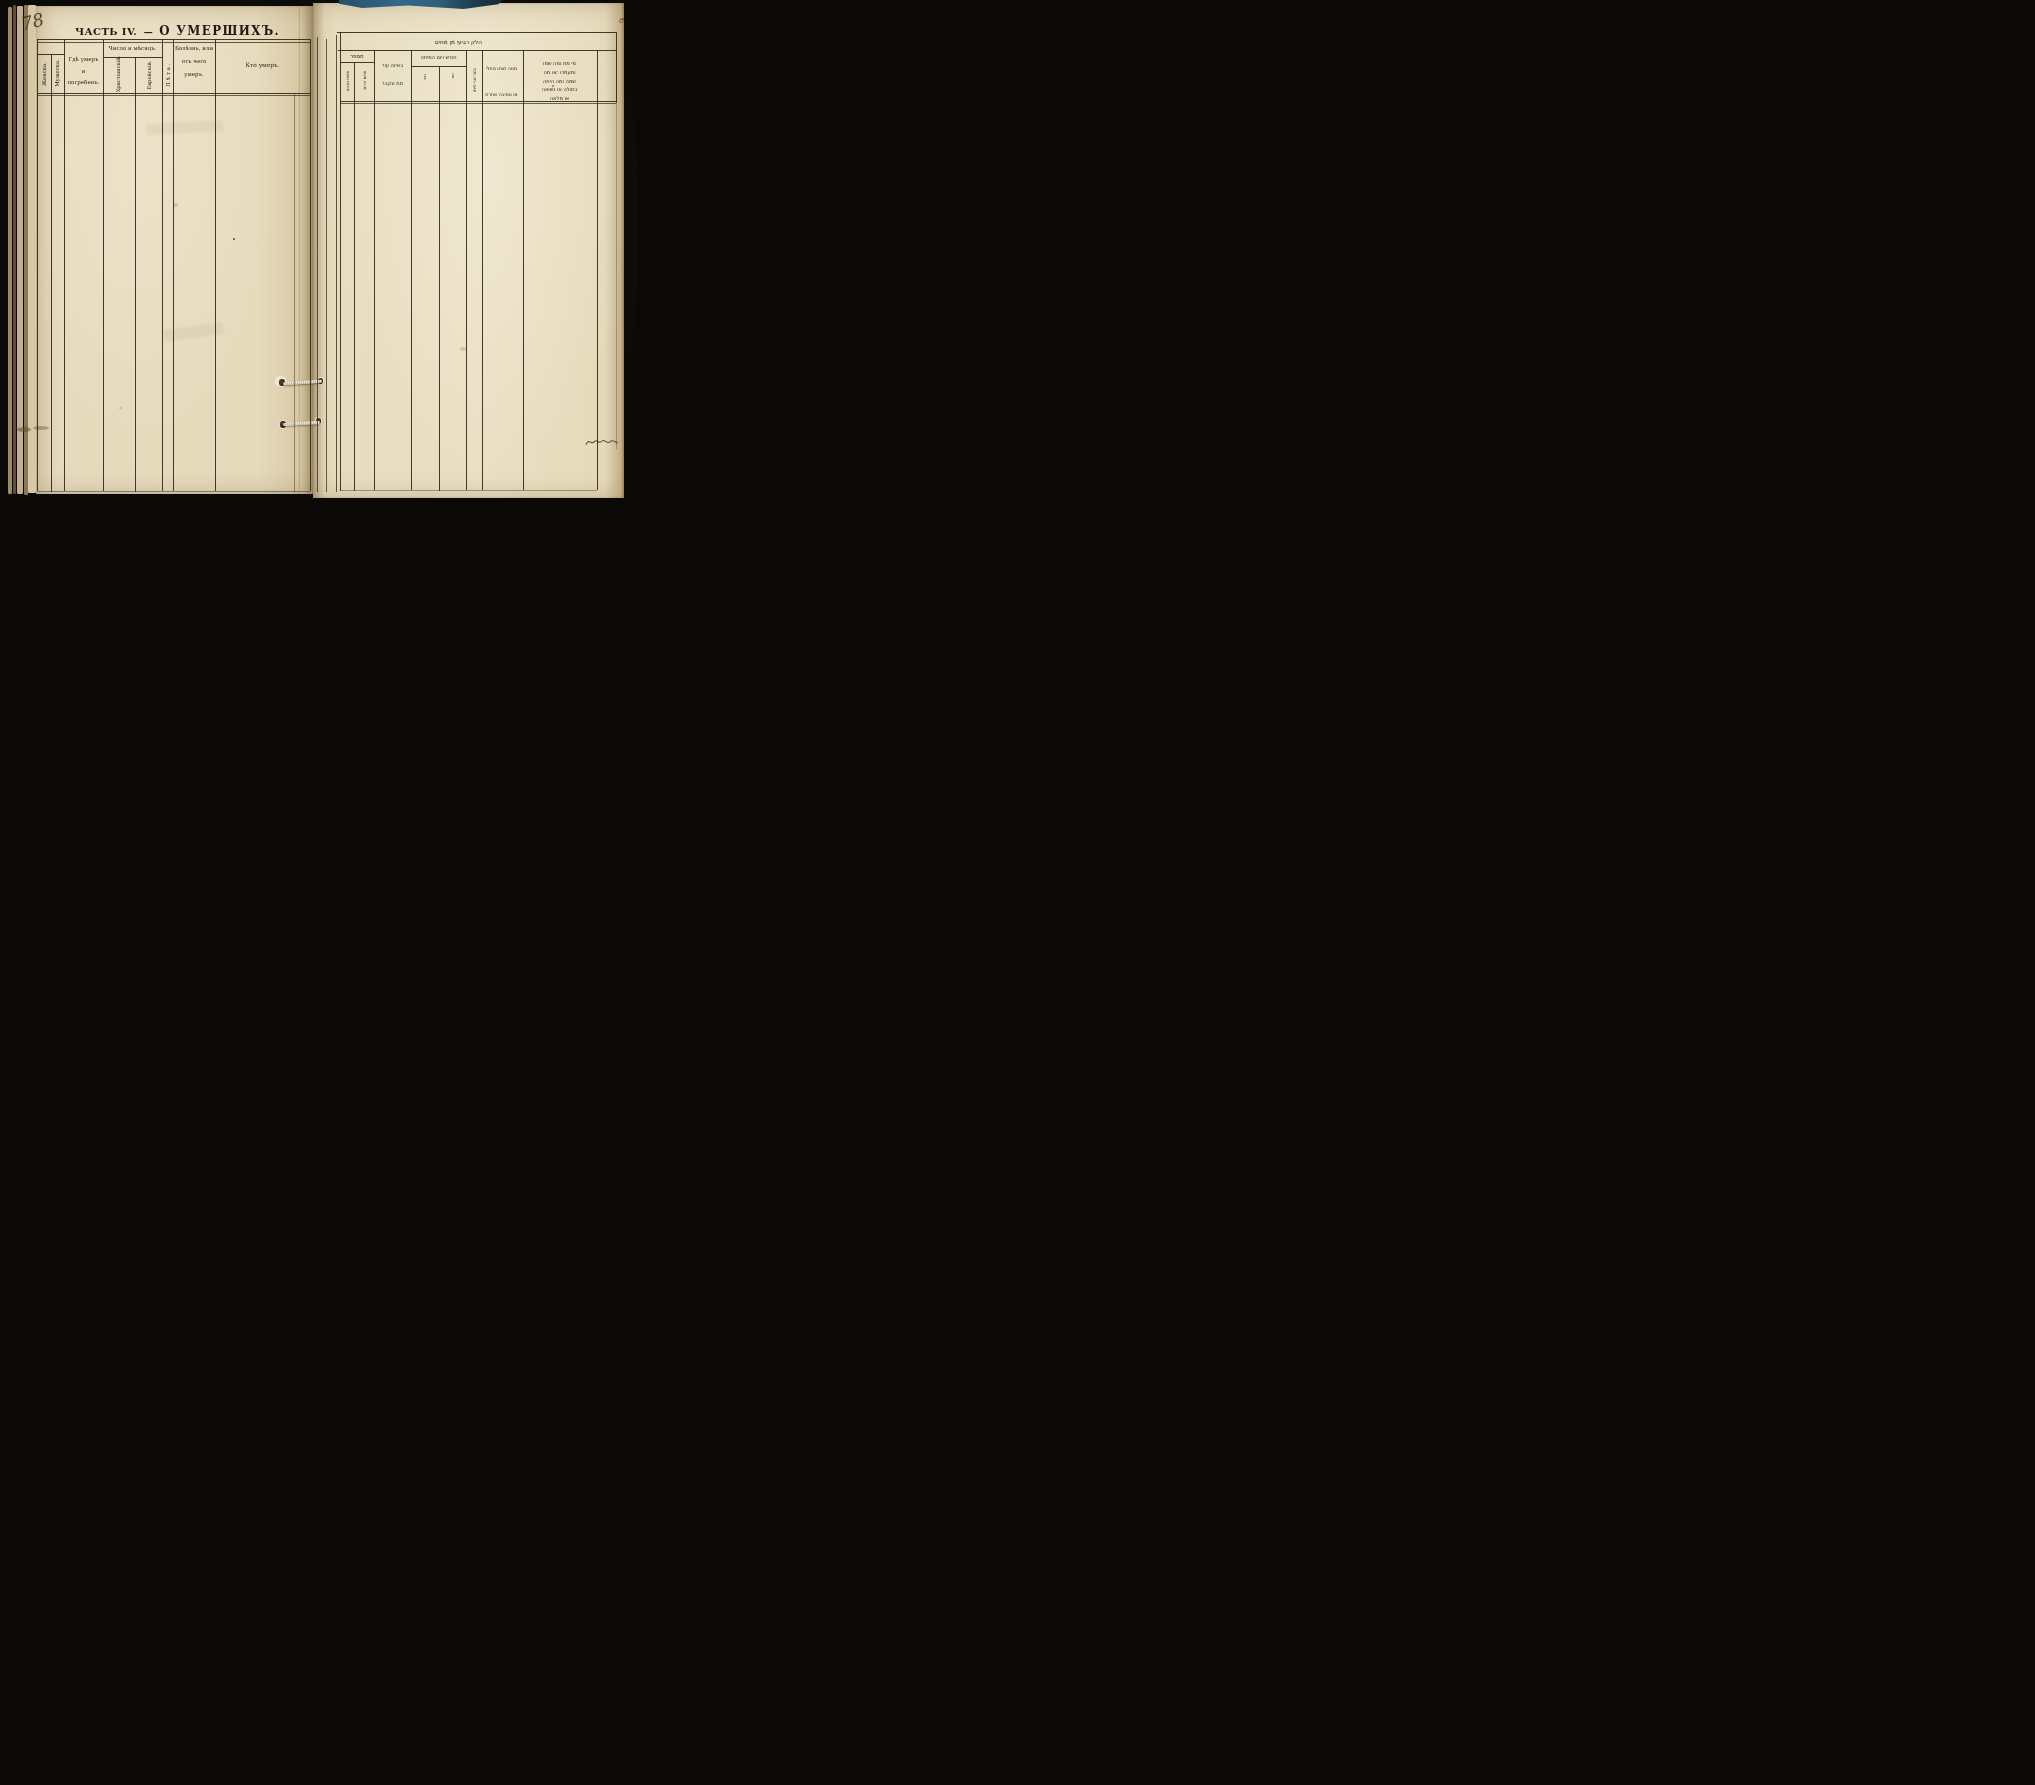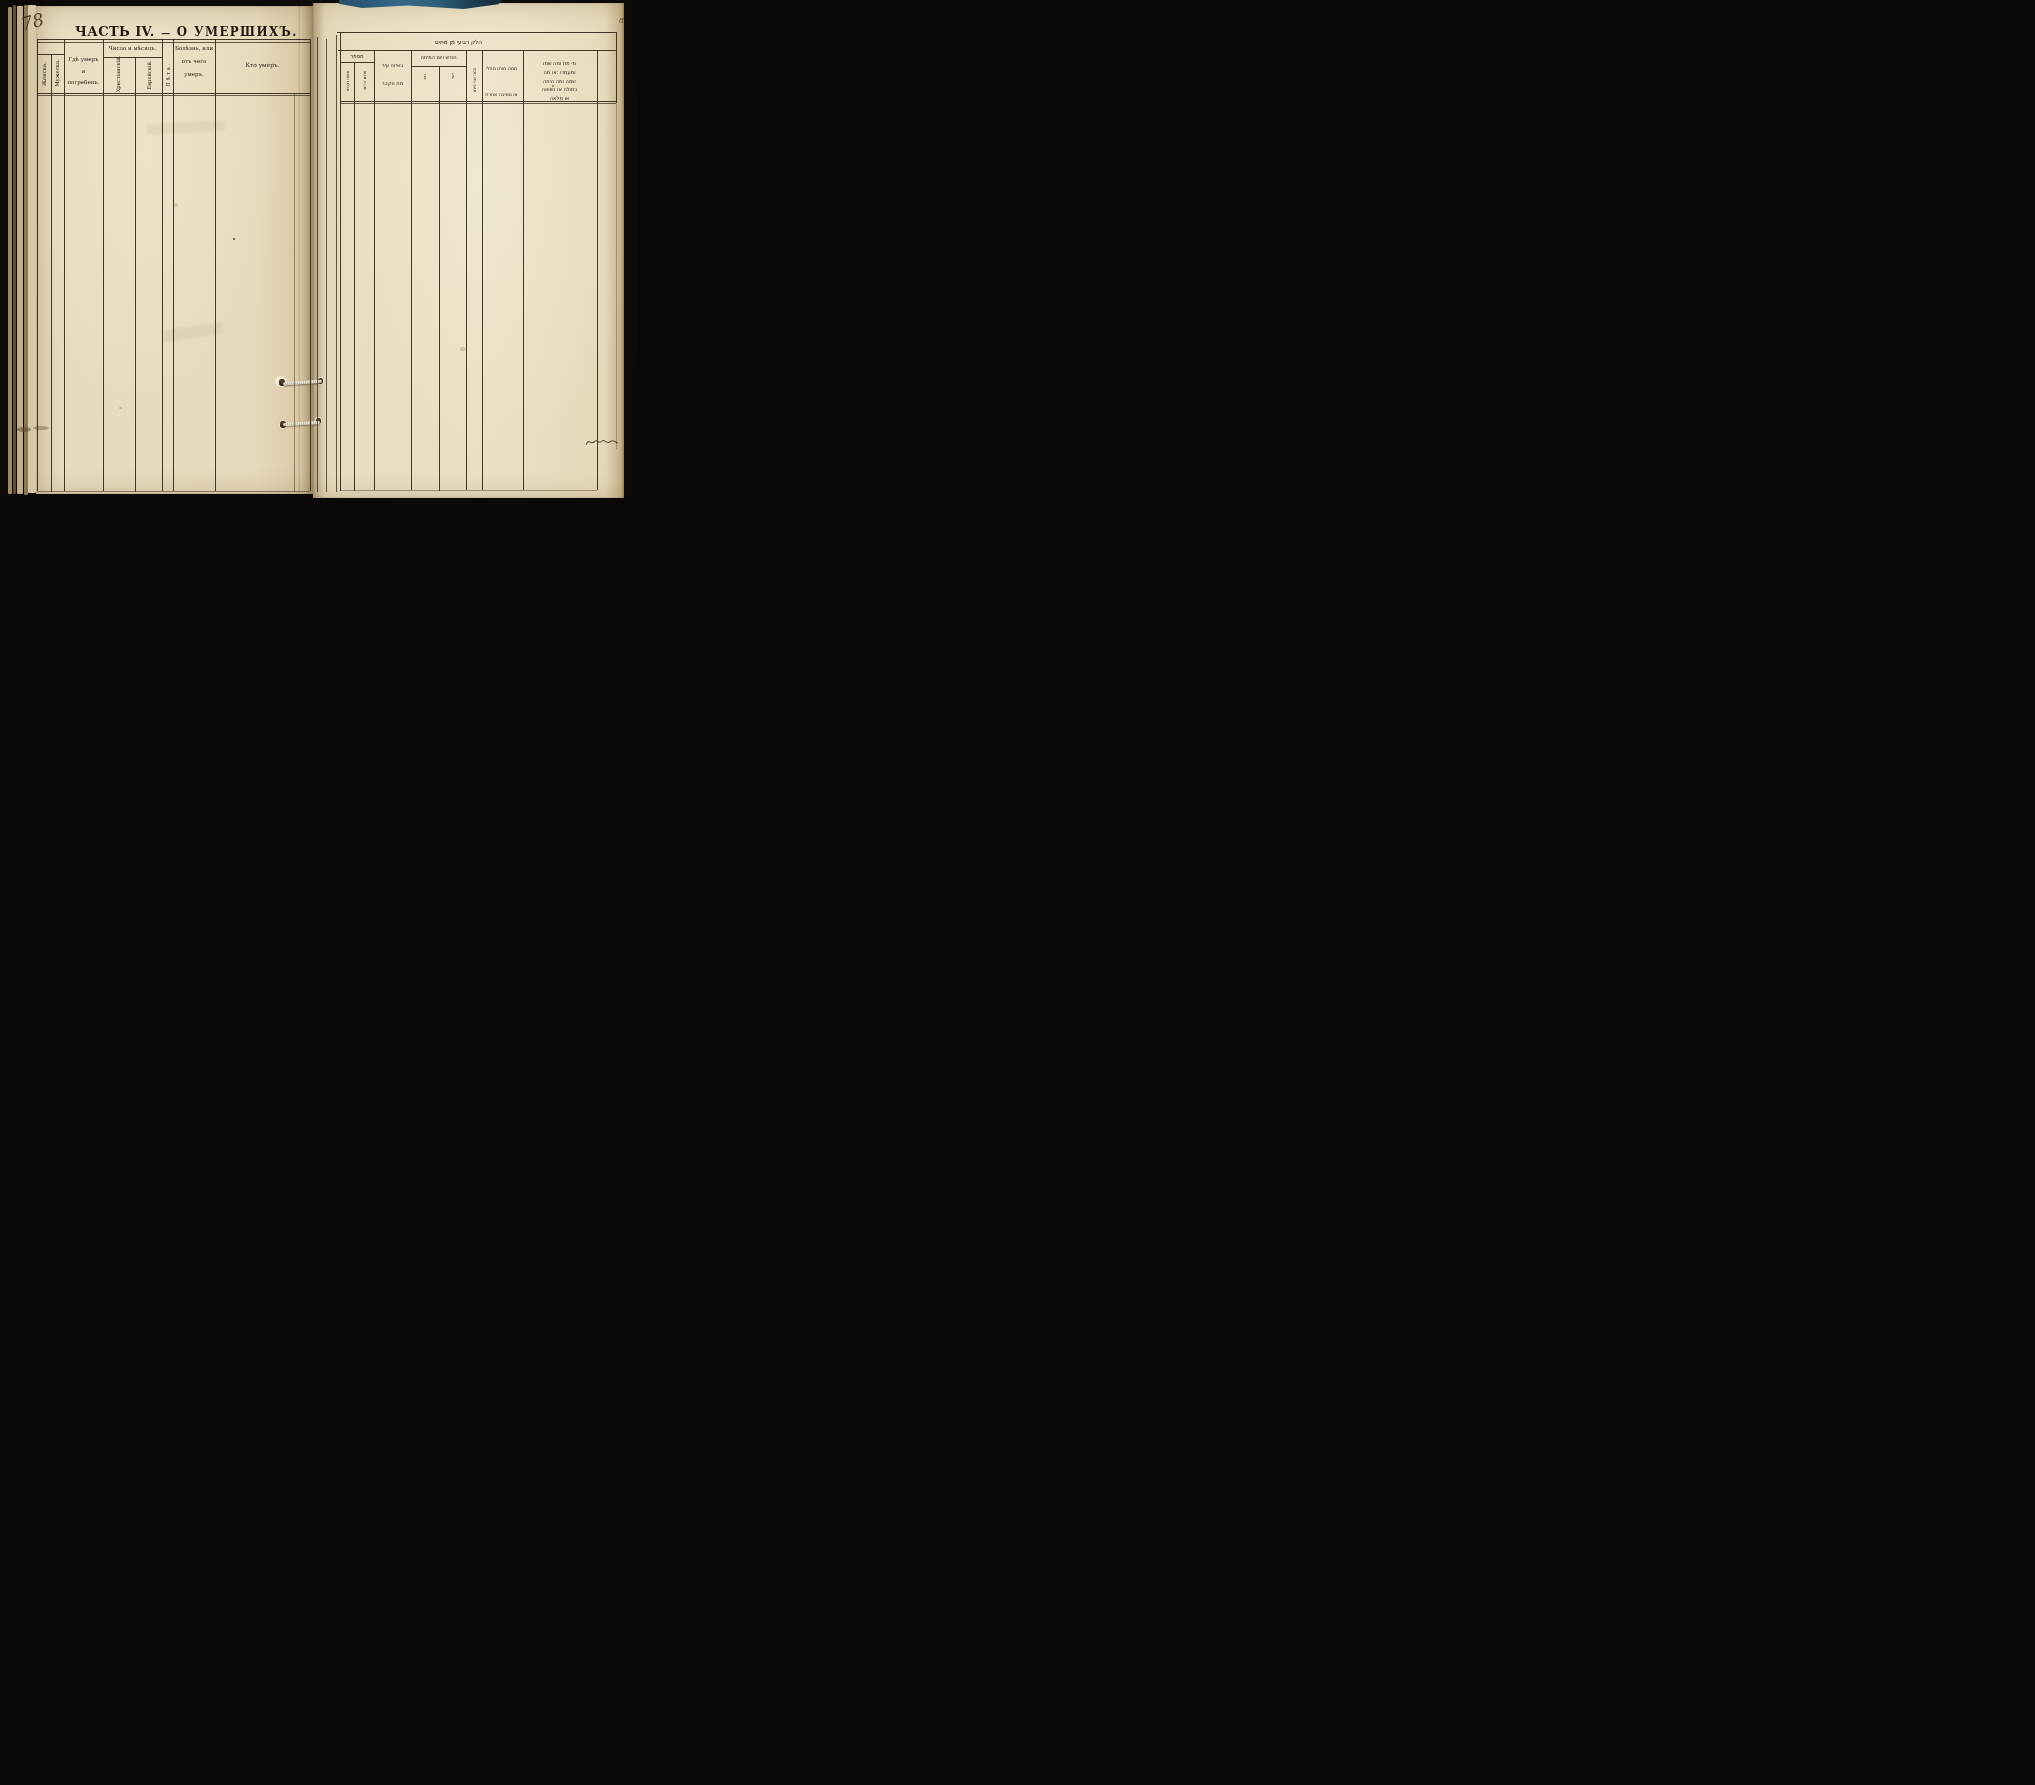--- a/index.html
+++ b/index.html
@@ -22,21 +22,21 @@
   .edge-strip{position:absolute;border-radius:1.2px;}
   
   .rule{position:absolute;background:#342a1a;}
   
   .txt{position:absolute;color:#2b2318;}
   .center{text-align:center;}
   .vlabel{position:absolute;white-space:nowrap;color:#2b2318;
           transform:translate(-50%,-50%) rotate(-90deg);}
   .heb{font-family:"DejaVu Sans", sans-serif;}
   .titlebox{position:absolute;display:flex;align-items:baseline;gap:6.5px;color:#221a10;}
-  .t-part{font-size:13px;font-weight:bold;letter-spacing:0.4px;}
+  .t-part{font-size:10px;font-weight:bold;letter-spacing:0.4px;}
   .t-dash{font-size:9px;font-weight:bold;}
   .t-main{font-size:11.8px;font-weight:bold;letter-spacing:1.4px;transform:scaleY(1.08);}
   .spot{position:absolute;border-radius:50%;}
   .cord{position:absolute;height:2.8px;border-radius:1.6px;
         background:linear-gradient(180deg,#f6f2e6,#d8d1bd);
         box-shadow:0 1.2px 1.6px rgba(55,40,20,.45);}
   .cord:after{content:"";position:absolute;inset:0;border-radius:1.6px;
         background:repeating-linear-gradient(100deg, rgba(90,80,55,.25) 0 0.8px, rgba(0,0,0,0) 0.8px 2px);}
   .hole{position:absolute;border-radius:50%;
         background:radial-gradient(circle at 40% 40%, #56422c, #2f2212 70%);

